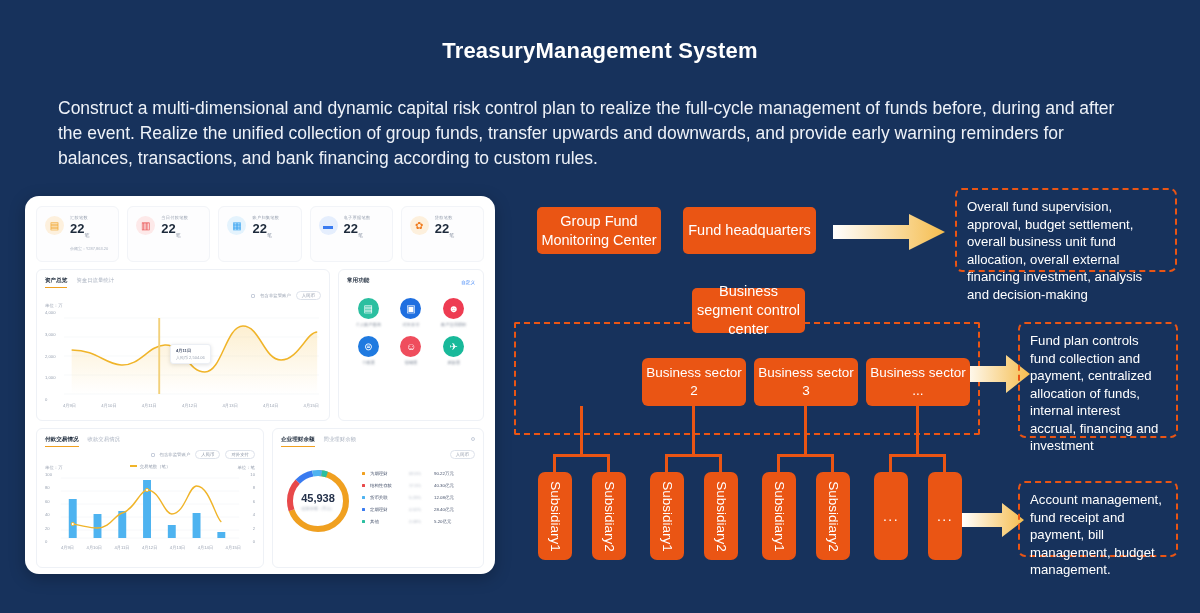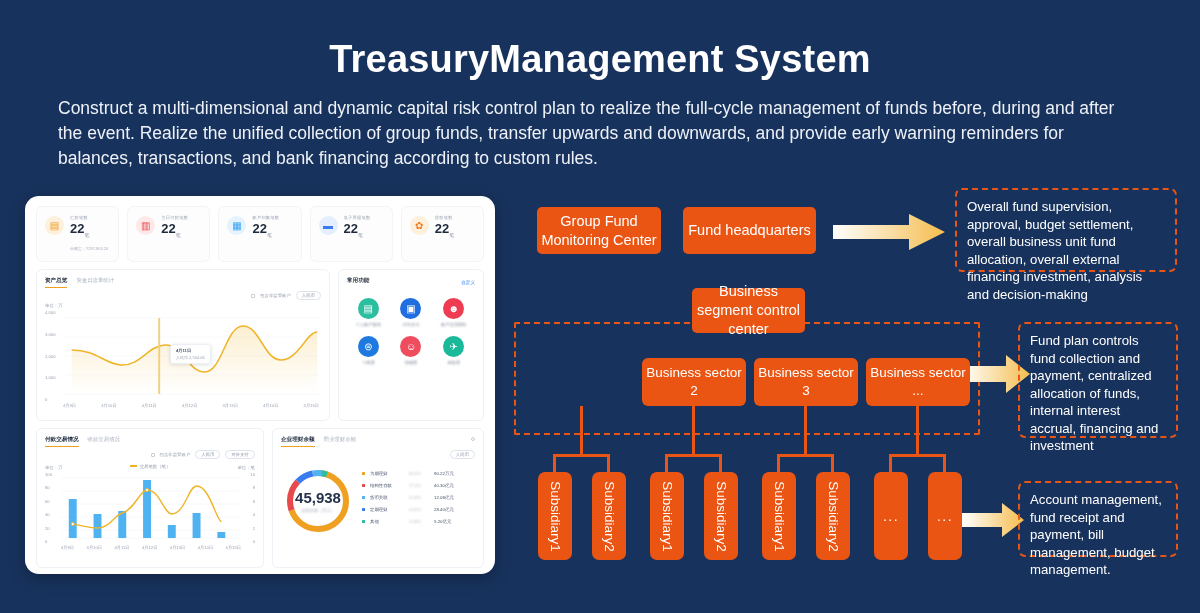--- a/index.html
+++ b/index.html
@@ -8,21 +8,21 @@
     background: #17325c;
     font-family: "Liberation Sans", sans-serif;
     overflow: hidden;
   }
   .page { position: relative; width: 1200px; height: 613px; background: #17325c; }
 
   
   .title {
     position: absolute; top: 38px; left: 0; width: 1200px;
     text-align: center; color: #ffffff;
-    font-size: 38px; font-weight: bold; letter-spacing: 0.2px;
+    font-size: 22px; font-weight: bold; letter-spacing: 0.2px;
   }
   .subtitle {
     position: absolute; top: 96px; left: 58px; width: 1084px;
     text-align: left; color: #eef2f8;
     font-size: 17.5px; line-height: 25px; font-weight: 400;
   }
 
   
   .dash {
     position: absolute; left: 25px; top: 196px;
@@ -84,21 +84,21 @@
   .app-lab { font-size: 4.2px; color: #7b8595; filter: blur(.8px); margin-top: 3px; }
 
   .bot-row { display: flex; gap: 8px; margin-top: 7px; height: 140px; }
   .card-bar { width: 228px; flex: none; }
   .card-donut { flex: 1 1 auto; }
   .legend-dot { width: 3px; height: 3px; border-radius: .5px; flex: none; }
   .lg-row { display: flex; align-items: center; gap: 5px; margin-bottom: 7px; }
   .lg-name { font-size: 4.4px; color: #44506a; width: 34px; filter: blur(.7px); }
   .lg-pct { font-size: 4.2px; color: #b3bac6; width: 20px; filter: blur(.8px); }
   .lg-amt { font-size: 4.4px; color: #44506a; filter: blur(.7px); }
-  .donut-ctr-v { font-size: 15px; font-weight: bold; color: #24314a; }
+  .donut-ctr-v { font-size: 11px; font-weight: bold; color: #24314a; }
   .donut-ctr-s { font-size: 4.2px; color: #a8b0bd; filter: blur(.8px); margin-top: 2px; }
 
   
   .obox {
     position: absolute; background: #ea5514; border-radius: 5px;
     color: #ffffff; display: flex; align-items: center; justify-content: center;
     text-align: center; font-size: 14.5px; line-height: 19px;
   }
   .obox.sector { font-size: 13.5px; line-height: 18px; border-radius: 6px; }
   .sub-box {

